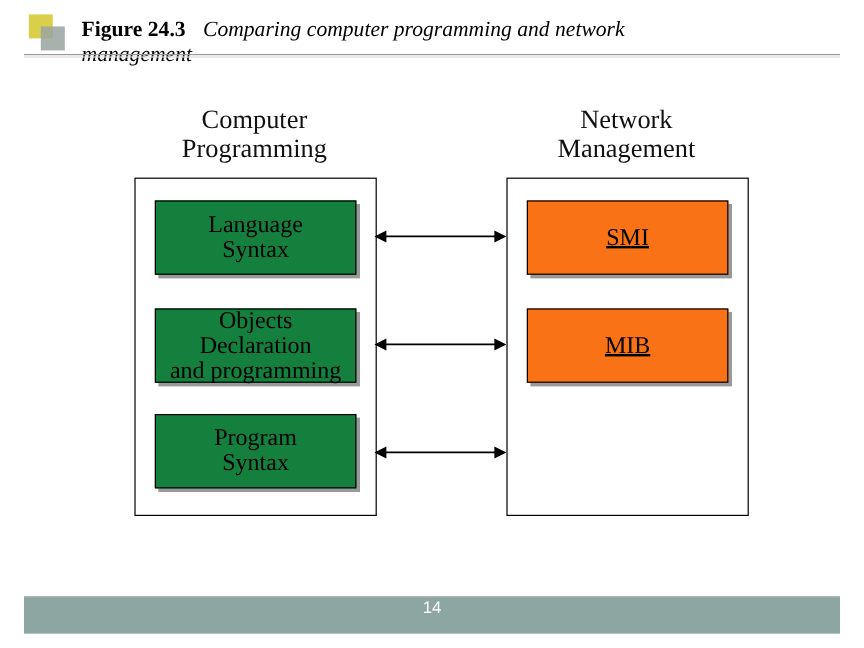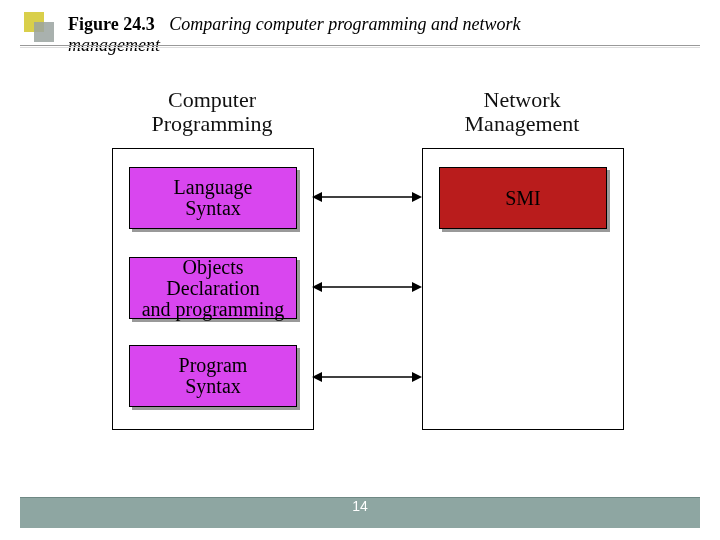--- a/index.html
+++ b/index.html
@@ -112,22 +112,22 @@
     inset: 0;
     border: 1.5px solid #000;
     display: flex;
     align-items: center;
     justify-content: center;
     text-align: center;
     font-size: 20px;
     line-height: 1.05;
     padding: 2px 4px;
   }
-  .node.yellow .face { background: #d946ef; }
-  .node.pink   .face { background: #b91c1c; }
+  .node.yellow .face { background: #15803d; }
+  .node.pink   .face { background: #f97316; text-decoration: underline; }
 
   .node.row1 { top: 18px; }
   .node.row2 { top: 108px; padding-left: 26px; }
   .node.row3 { top: 196px; border-radius: 15px; }
   .node.left  { left: 16px; }
   .node.right { left: 16px; }
 
   .connectors {
     position: absolute;
     top: 60px;
@@ -225,20 +225,26 @@
       </div>
     </div>
 
     <div class="col-frame right">
       <div class="node pink right row1">
         <div class="shadow"></div>
         <div class="face">
             <span>SMI</span>
           </div>
       </div>
+      <div class="node pink right row2">
+        <div class="shadow"></div>
+        <div class="face">
+            <span>MIB</span>
+          </div>
+      </div>
     </div>
 
     <div class="connectors">
       <div class="connector row1">
         <svg viewBox="0 0 110 20">
           <line x1="8" y1="10" x2="102" y2="10" stroke="#000" stroke-width="1.5"></line>
           <polygon points="0,10 10,5 10,15" fill="#000"></polygon>
           <polygon points="110,10 100,5 100,15" fill="#000"></polygon>
         </svg>
       </div>

